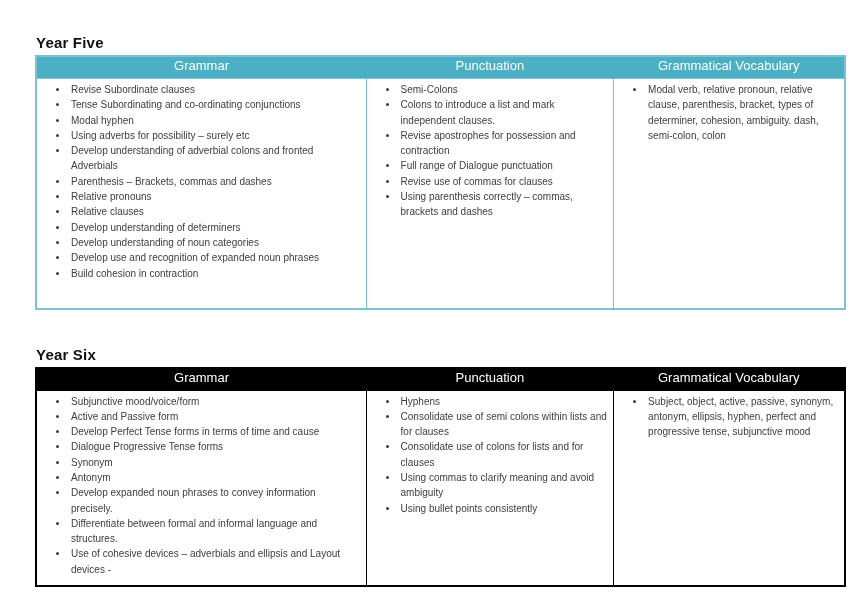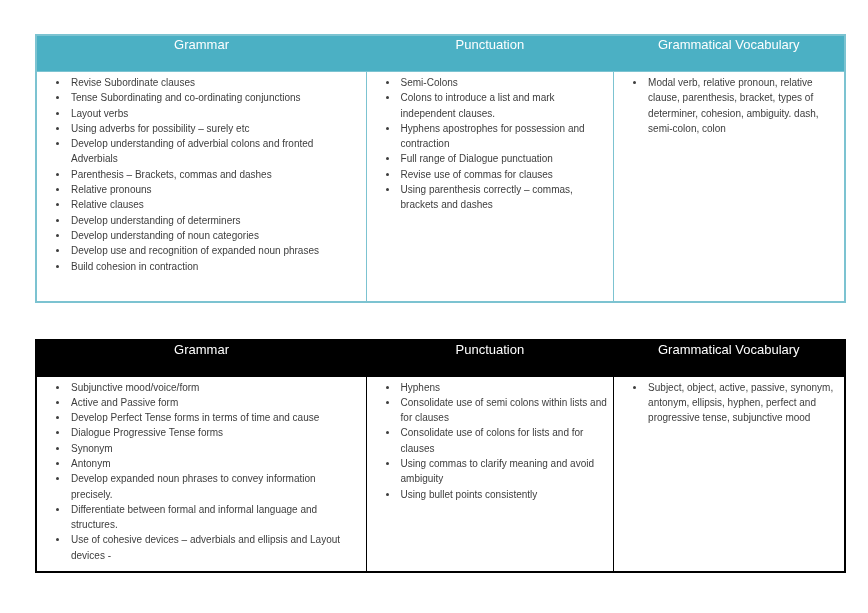--- a/index.html
+++ b/index.html
@@ -32,21 +32,21 @@
     border-collapse: collapse;
     table-layout: fixed;
     border: 2px solid var(--border-color, #000);
   }
   table.curriculum th {
     background: var(--header-bg, #000);
     color: var(--header-text, #fff);
     font-weight: normal;
     font-size: 13px;
     line-height: 16px;
-    padding: 1px 2px 18px;
+    padding: 1px 2px 4px;
     text-align: center;
     border: none;
   }
   table.curriculum td {
     vertical-align: top;
     border: 1px solid var(--border-color, #000);
     padding: 3px 6px 4px 2px;
     font-size: 10px;
   }
   .section.year-five td { height: 230px; }
@@ -61,72 +61,74 @@
     list-style-type: disc;
     color: #3d3d3d;
   }
 </style>
 </head>
 <body>
 
 <div class="page">
 
   <div class="section year-five" style="--header-bg: #4bb0c4; --header-text: #fdfefe; --border-color: #7cc3d1;">
+    <h2 class="section-title">Year Five</h2>
     <table class="curriculum">
       <colgroup>
         <col style="width:40.8%">
         <col style="width:30.6%">
         <col style="width:28.6%">
       </colgroup>
       <thead>
         <tr>
           <th>Grammar</th>
           <th>Punctuation</th>
           <th>Grammatical Vocabulary</th>
         </tr>
       </thead>
       <tbody>
         <tr>
           <td>
             <ul class="bullets">
                 <li>Revise Subordinate clauses</li>
                 <li>Tense Subordinating and co-ordinating conjunctions</li>
-                <li>Layout verbs</li>
+                <li>Modal hyphen</li>
                 <li>Using adverbs for possibility – surely etc</li>
                 <li>Develop understanding of adverbial colons and fronted Adverbials</li>
                 <li>Parenthesis – Brackets, commas and dashes</li>
                 <li>Relative pronouns</li>
                 <li>Relative clauses</li>
                 <li>Develop understanding of determiners</li>
                 <li>Develop understanding of noun categories</li>
                 <li>Develop use and recognition of expanded noun phrases</li>
                 <li>Build cohesion in contraction</li>
               </ul>
           </td>
           <td>
             <ul class="bullets">
                 <li>Semi-Colons</li>
                 <li>Colons to introduce a list and mark independent clauses.</li>
-                <li>Hyphens apostrophes for possession and contraction</li>
+                <li>Revise apostrophes for possession and contraction</li>
                 <li>Full range of Dialogue punctuation</li>
                 <li>Revise use of commas for clauses</li>
                 <li>Using parenthesis correctly – commas, brackets and dashes</li>
               </ul>
           </td>
           <td>
             <ul class="bullets">
                 <li>Modal verb, relative pronoun, relative clause, parenthesis, bracket, types of determiner, cohesion, ambiguity. dash, semi-colon, colon</li>
               </ul>
           </td>
         </tr>
       </tbody>
     </table>
   </div>
 
   <div class="section year-six" style="--header-bg: #000000; --header-text: #ffffff; --border-color: #000000;">
+    <h2 class="section-title">Year Six</h2>
     <table class="curriculum">
       <colgroup>
         <col style="width:40.8%">
         <col style="width:30.6%">
         <col style="width:28.6%">
       </colgroup>
       <thead>
         <tr>
           <th>Grammar</th>
           <th>Punctuation</th>

